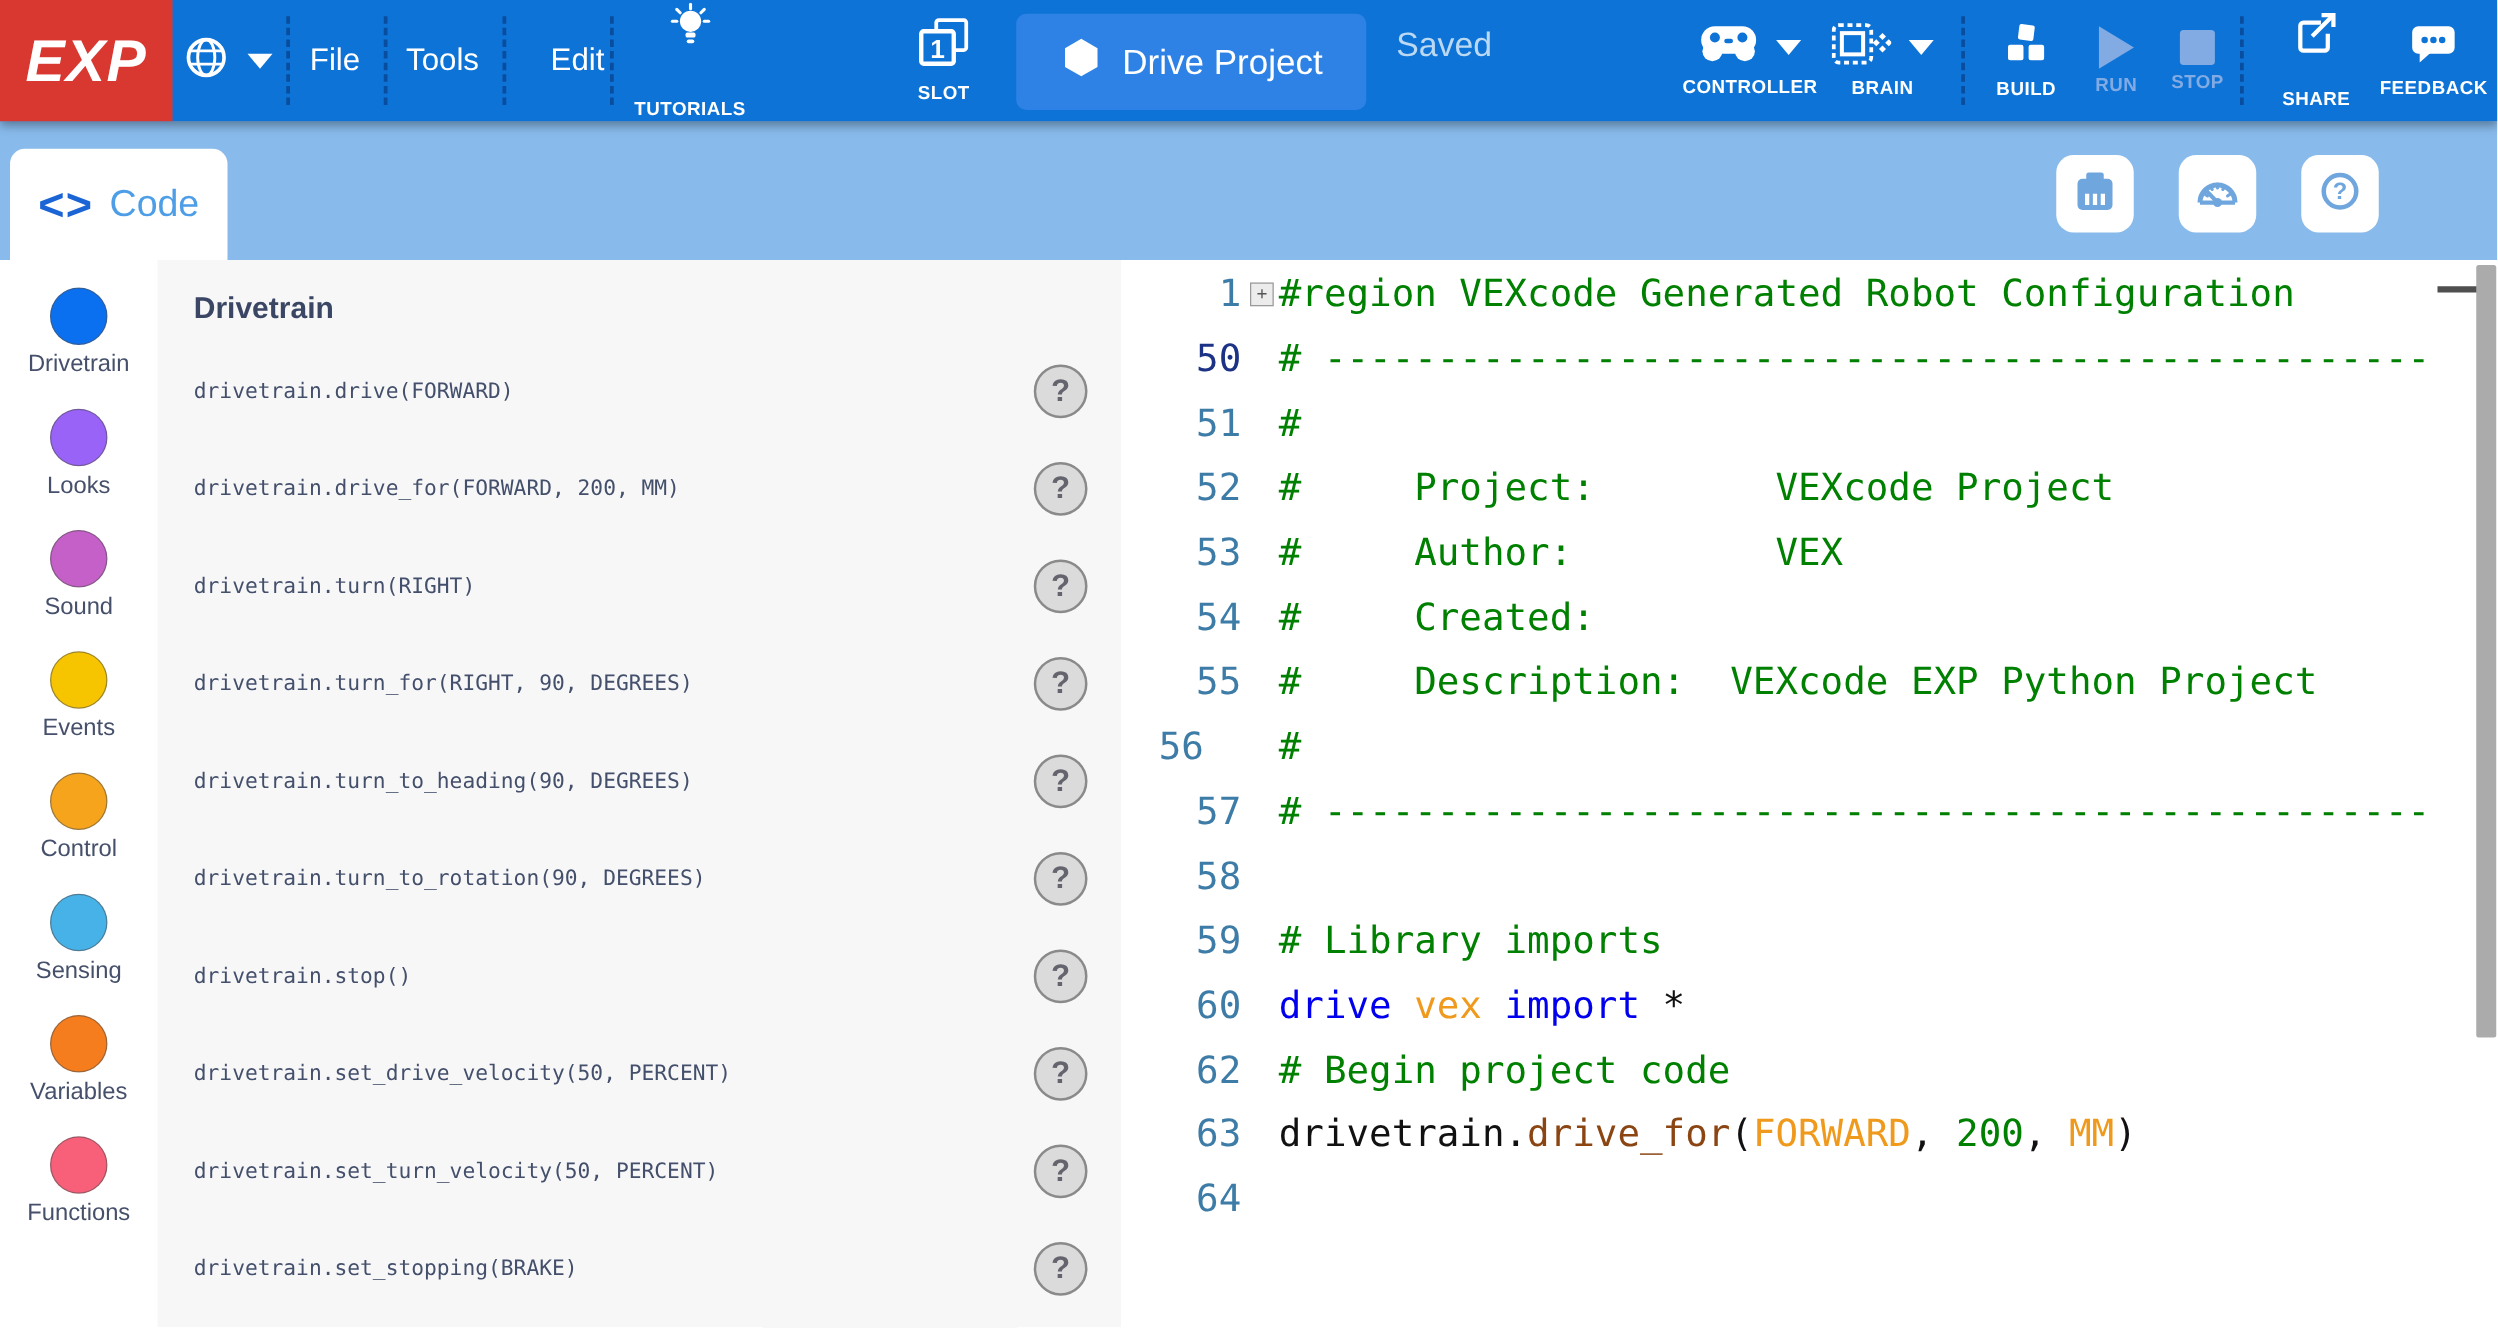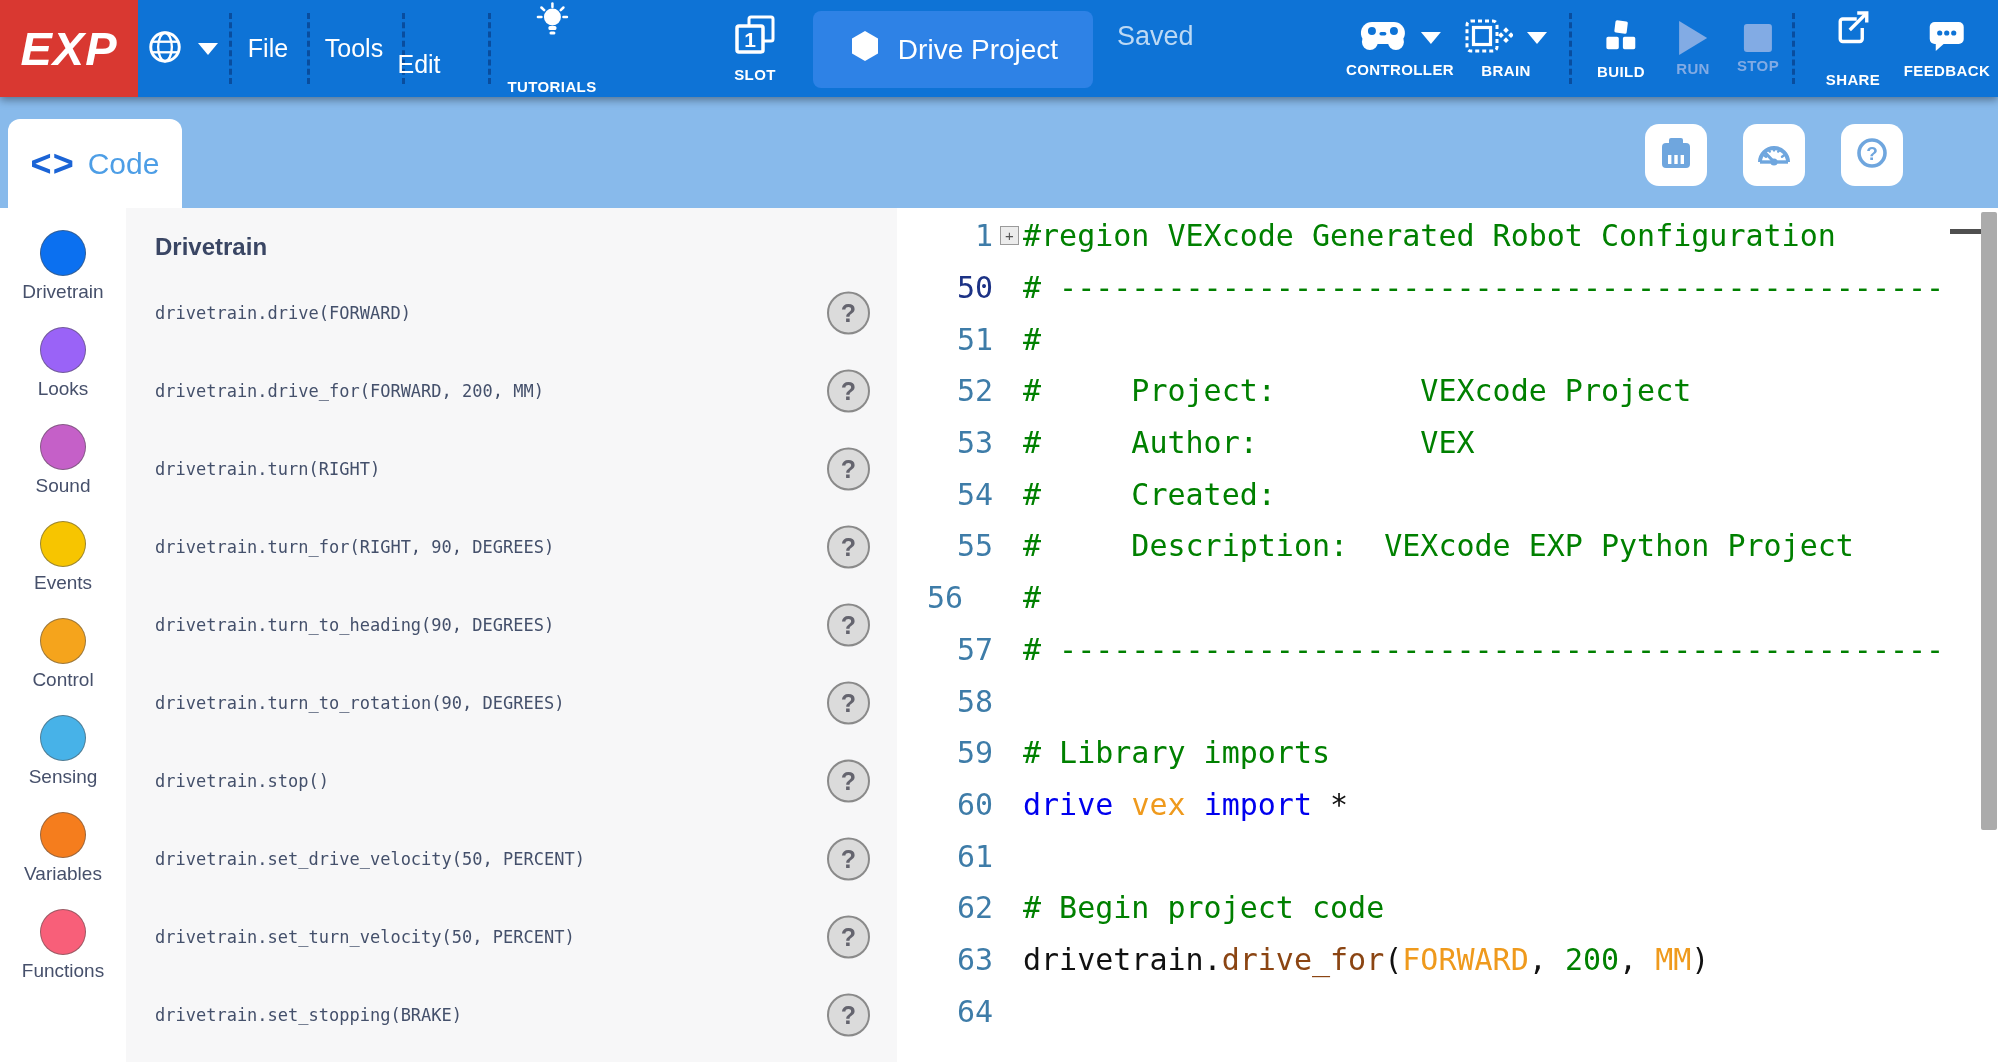--- a/index.html
+++ b/index.html
@@ -86,21 +86,21 @@
         </span>
         <span class="caret"></span>
       </div>
     </div>
 
     <div class="tb-sep" style="left:229px;"></div>
     <div class="tb-menu" style="left:268px;">File</div>
     <div class="tb-sep" style="left:307px;"></div>
     <div class="tb-menu" style="left:354px;">Tools</div>
     <div class="tb-sep" style="left:402px;"></div>
-    <div class="tb-menu" style="left:419px;margin-top:16px;">Edit</div>
+    <div class="tb-menu" style="left:462px;">Edit</div>
     <div class="tb-sep" style="left:488px;"></div>
 
     <div class="tb-group" style="left:552px;gap:36px;">
       <span>
         <svg width="36" height="36" viewBox="0 0 36 36">
           <g stroke="#fff" stroke-width="2.5" stroke-linecap="round">
             <line x1="18" y1="1.5" x2="18" y2="5"></line>
             <line x1="7" y1="5.5" x2="9.7" y2="8.2"></line>
             <line x1="29" y1="5.5" x2="26.3" y2="8.2"></line>
             <line x1="3.5" y1="15" x2="7" y2="15"></line>
@@ -412,24 +412,20 @@
       <span class="gutter"></span>
       <span style="color: rgb(0, 128, 0);"># Library imports</span>
     </div>
 
     <div class="erow">
       <span class="lnum" style="color: rgb(62, 124, 168);">60</span>
       <span class="gutter"></span>
       <span style="color: rgb(0, 0, 238);">drive</span><span style="color: rgb(17, 17, 17);"> </span><span style="color: rgb(239, 154, 29);">vex</span><span style="color: rgb(17, 17, 17);"> </span><span style="color: rgb(0, 0, 238);">import</span><span style="color: rgb(17, 17, 17);"> *</span>
     </div>
 
-    <div class="erow">
-      <span class="lnum" style="color: rgb(62, 124, 168);">61</span>
-      <span class="gutter"></span>
-    </div>
 
     <div class="erow">
       <span class="lnum" style="color: rgb(62, 124, 168);">62</span>
       <span class="gutter"></span>
       <span style="color: rgb(0, 128, 0);"># Begin project code</span>
     </div>
 
     <div class="erow">
       <span class="lnum" style="color: rgb(62, 124, 168);">63</span>
       <span class="gutter"></span>

